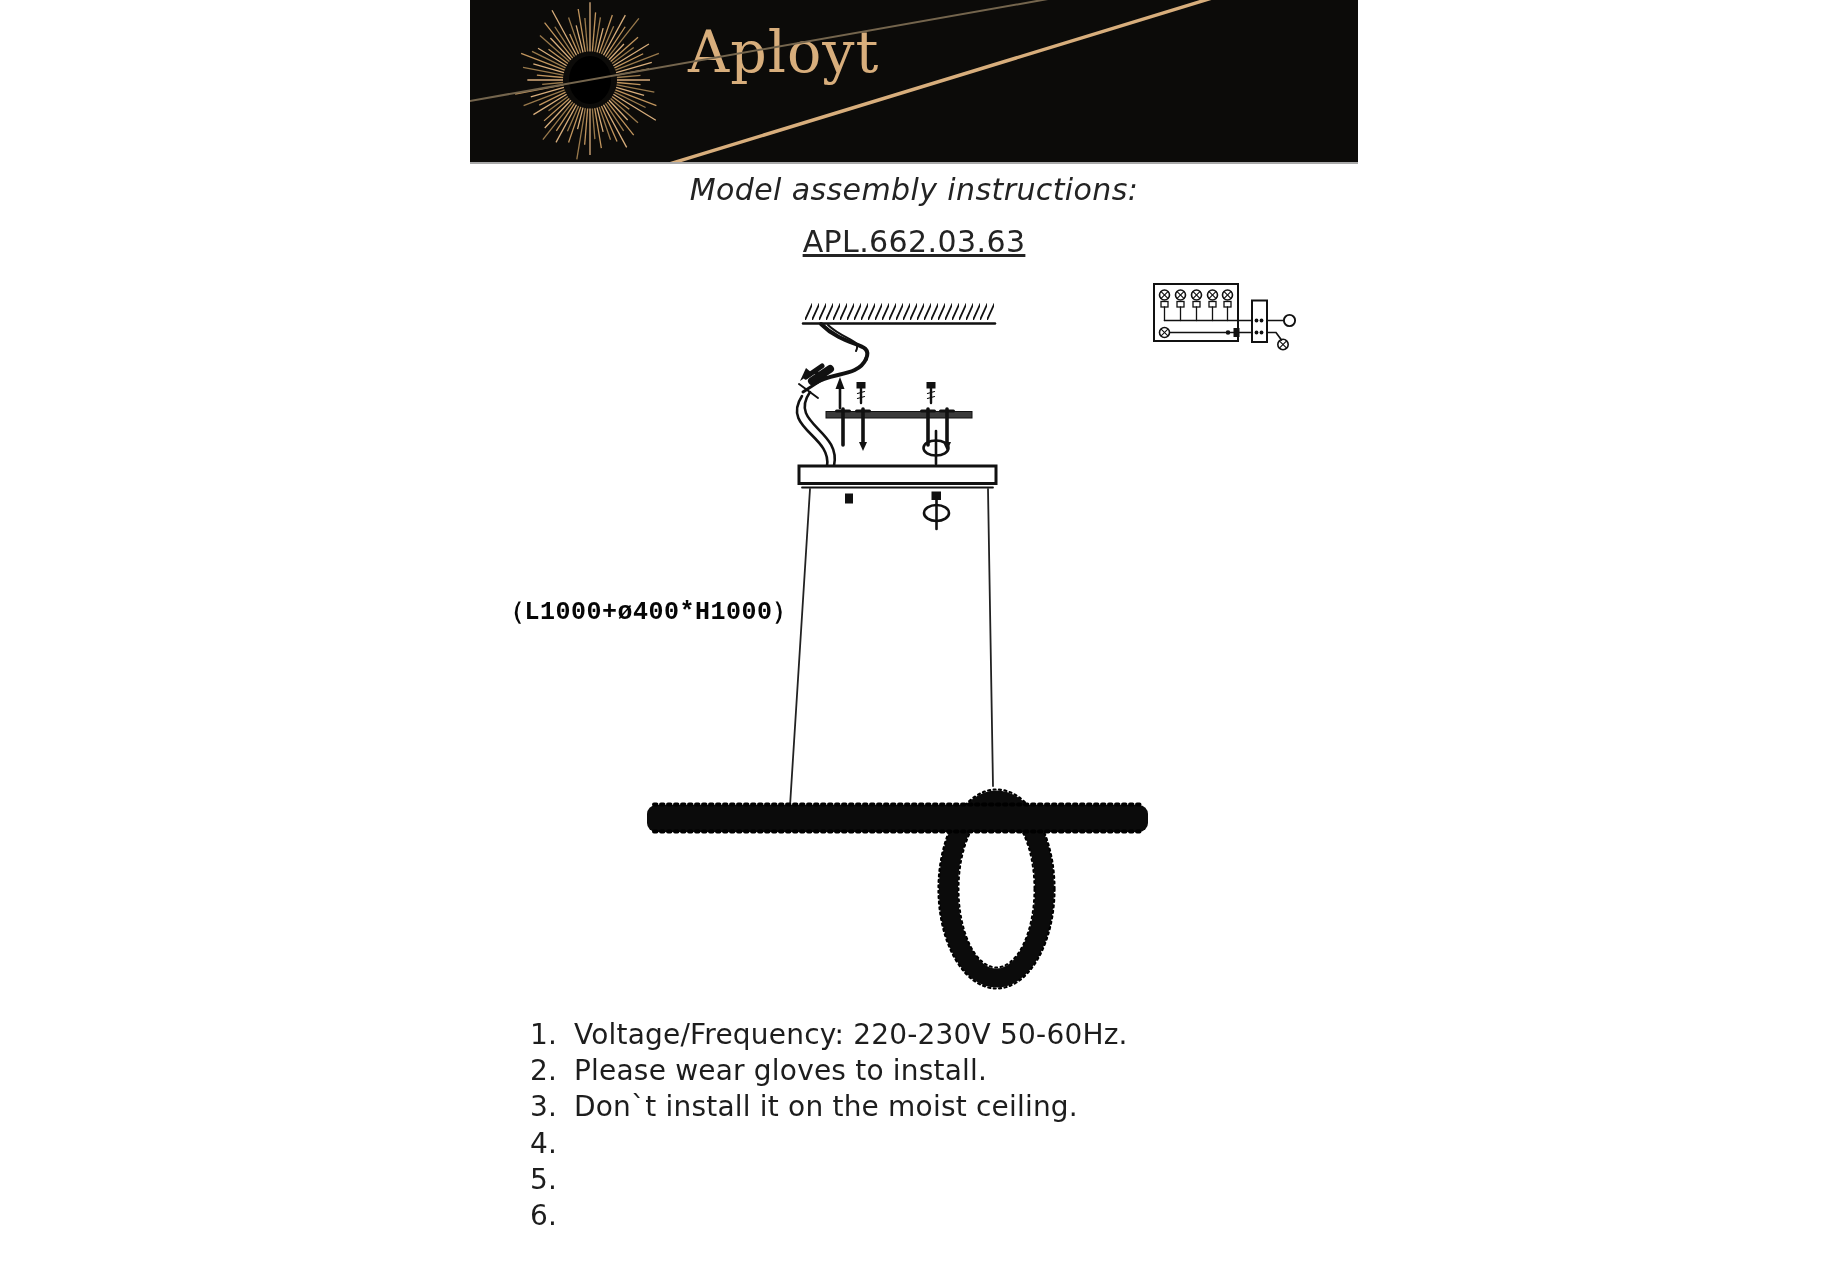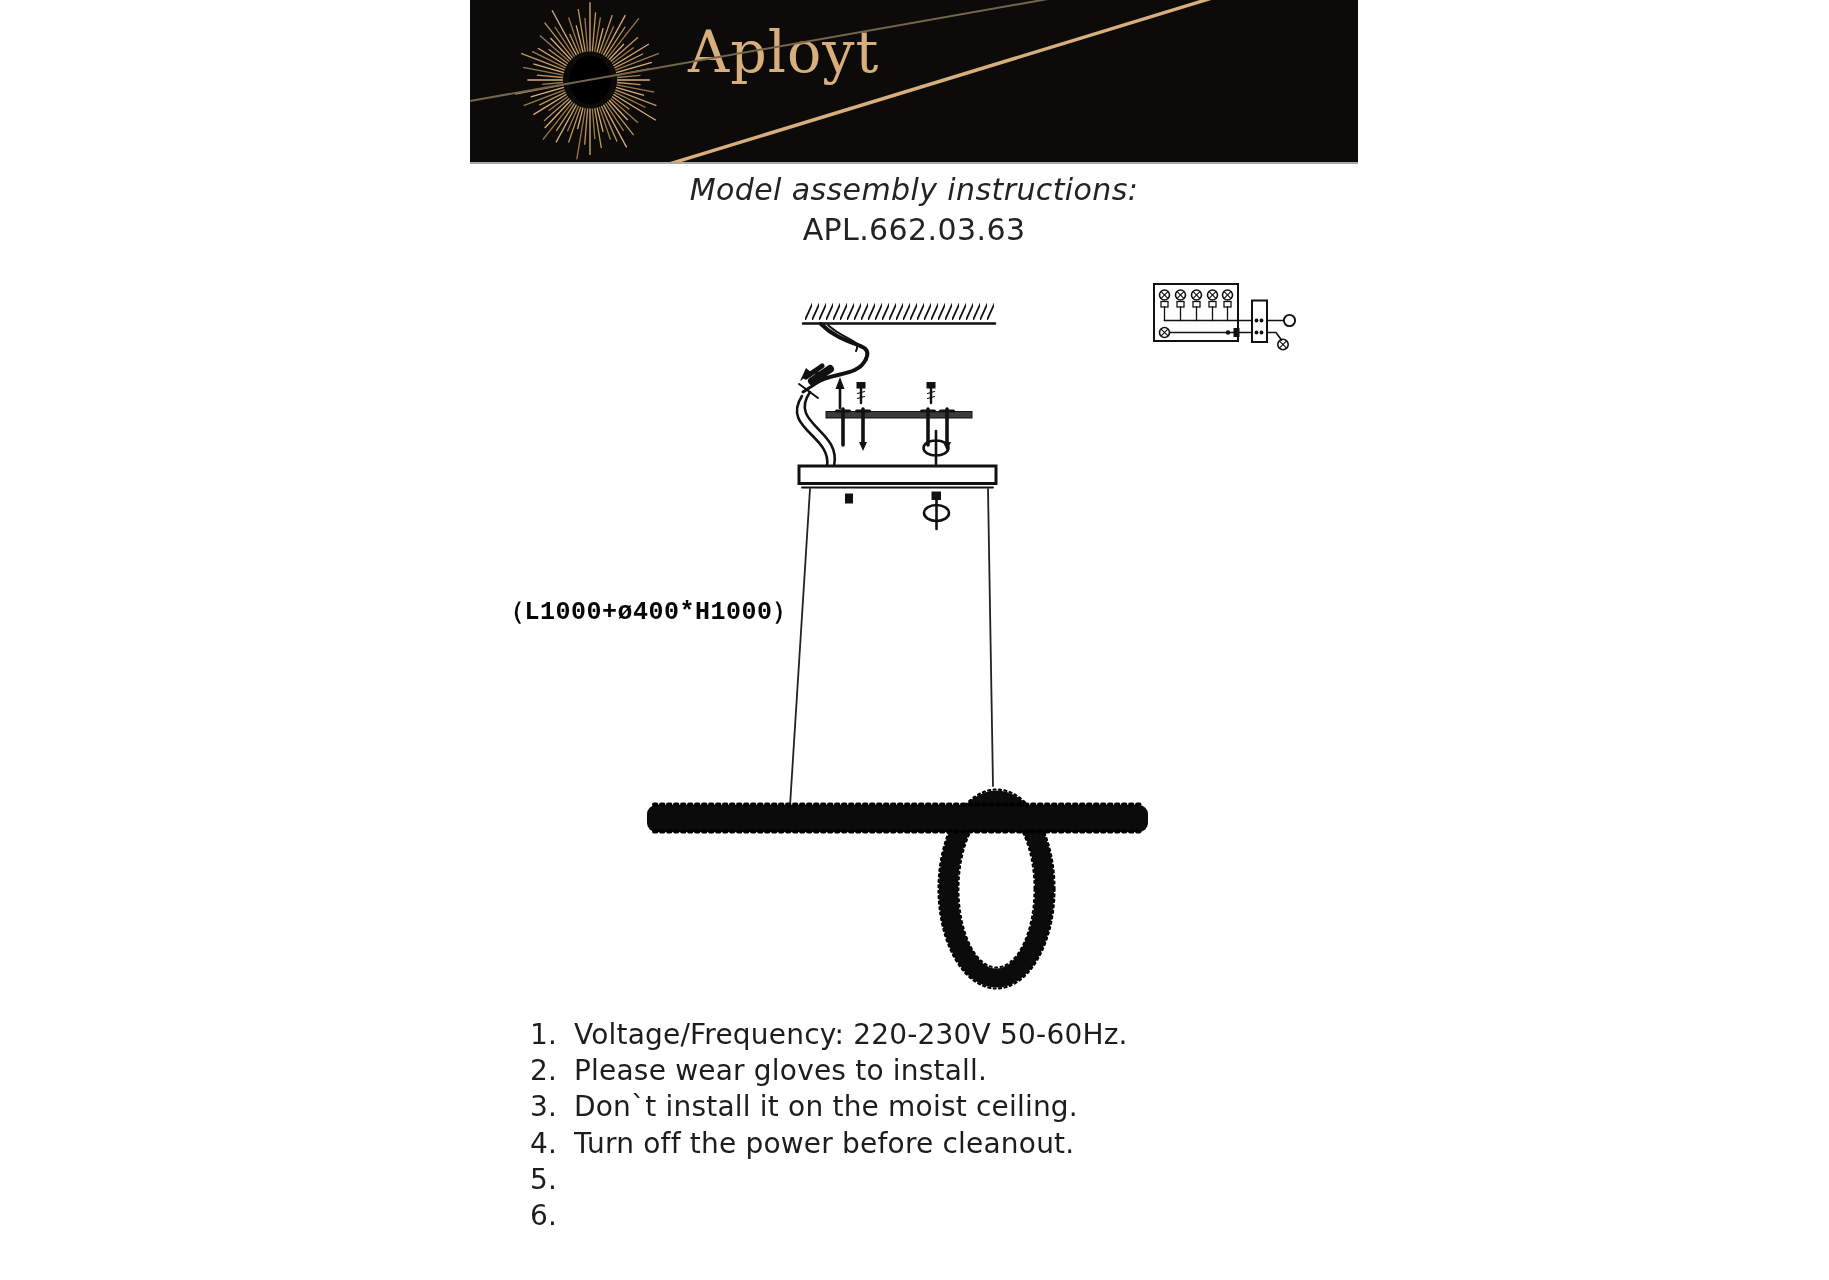--- a/index.html
+++ b/index.html
@@ -11,21 +11,21 @@
           background:var(--banner-bg,#0c0b09);border-bottom:2px solid #a9a9a9;overflow:hidden;}
   .banner svg{position:absolute;top:0;left:0;}
   #cornerRays{left:0;top:0;}
   .brand{position:absolute;left:218px;top:24px;font-family:"DejaVu Serif",serif;
          font-size:57px;font-weight:400;letter-spacing:1px;color:var(--gold,#d8ae7c);line-height:1;}
 
   
   .title1,.title2{position:absolute;left:470px;width:888px;text-align:center;
         color:#232323;font-size:30px;letter-spacing:.4px;line-height:1.2;}
   .title1{top:172px;font-style:italic;}
-  .title2{top:212px;}
+  .title2{top:224px;text-decoration:underline;}
 
   
   .dim{position:absolute;left:499px;top:594px;font-family:Liberation Mono, monospace;
        font-weight:700;font-size:25px;letter-spacing:.5px;color:#060606;white-space:nowrap;}
 
   
   .drawing{position:absolute;left:470px;top:260px;width:880px;height:760px;}
 
   
   .instructions{position:absolute;left:530px;top:1018px;margin:0;padding:0;list-style:none;}
@@ -310,21 +310,20 @@
     <li>
         <span class="num">2.</span>
         <span class="txt">Please wear gloves to install.</span>
       </li>
     <li>
         <span class="num">3.</span>
         <span class="txt">Don`t install it on the moist ceiling.</span>
       </li>
     <li>
         <span class="num">4.</span>
-        <span class="txt">Turn off the power before cleanout.</span>
       </li>
     <li>
         <span class="num">5.</span>
       </li>
     <li>
         <span class="num">6.</span>
       </li>
   </ol>
 </div>
 

